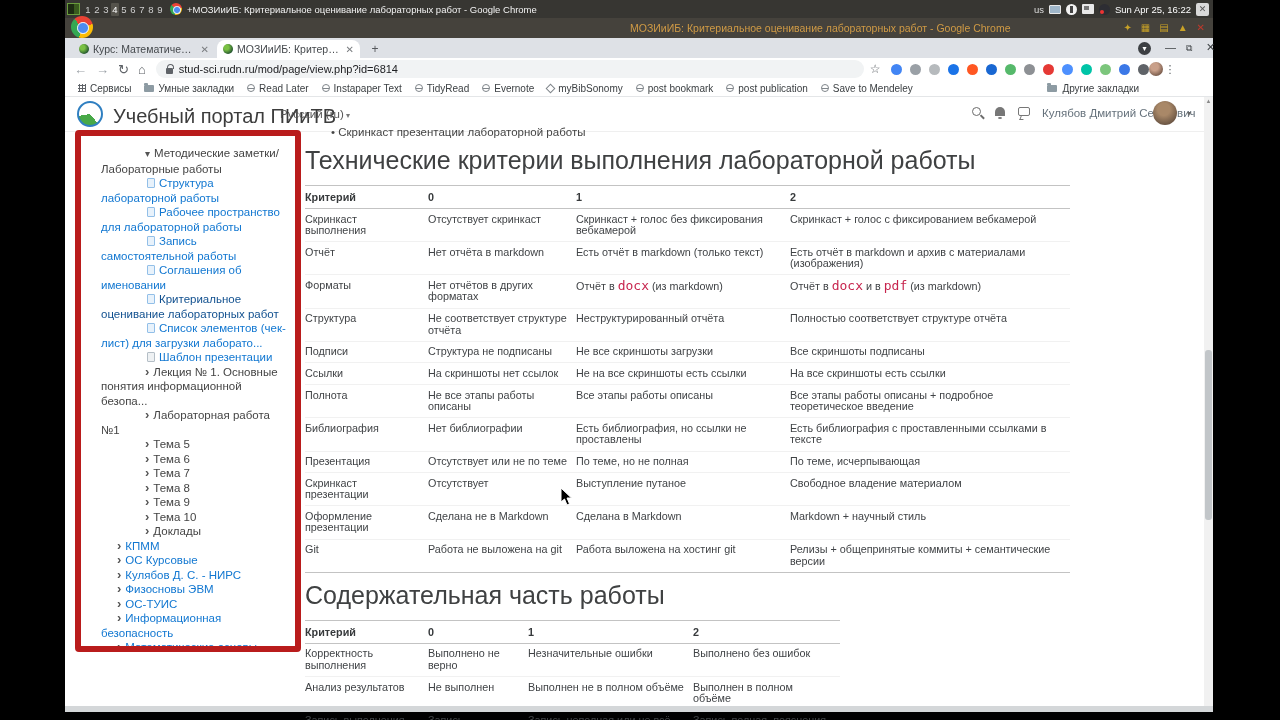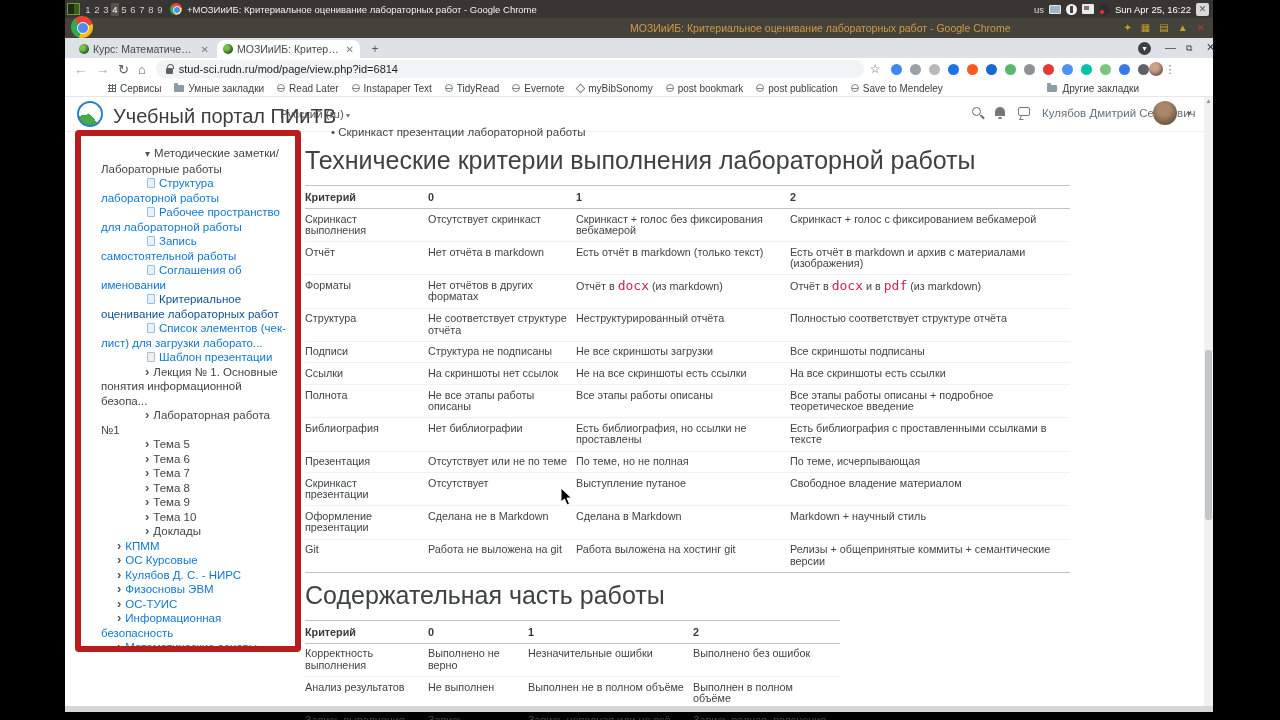--- a/index.html
+++ b/index.html
@@ -242,21 +242,21 @@
           <span class="ext-dot" style="background: rgb(0, 196, 167);"></span>
           <span class="ext-dot" style="background: rgb(124, 198, 124);"></span>
           <span class="ext-dot" style="background: rgb(59, 120, 231);"></span>
           <span class="ext-dot" style="background: rgb(95, 99, 104);"></span>
         </div>
       <span class="ext-avatar"></span>
       <span class="kebab">⋮</span>
     </div>
 
     <div class="bmrow">
-      <div style="display:flex;align-items:flex-end;margin-left:30px;">
+      <div style="display:flex;align-items:flex-end;">
 
           <span class="bm">
             <span class="bm-ic ic-apps"></span>
             <span>Сервисы</span>
           </span>
 
           <span class="bm">
             <span class="bm-ic ic-folder"></span>
             <span>Умные закладки</span>
           </span>

